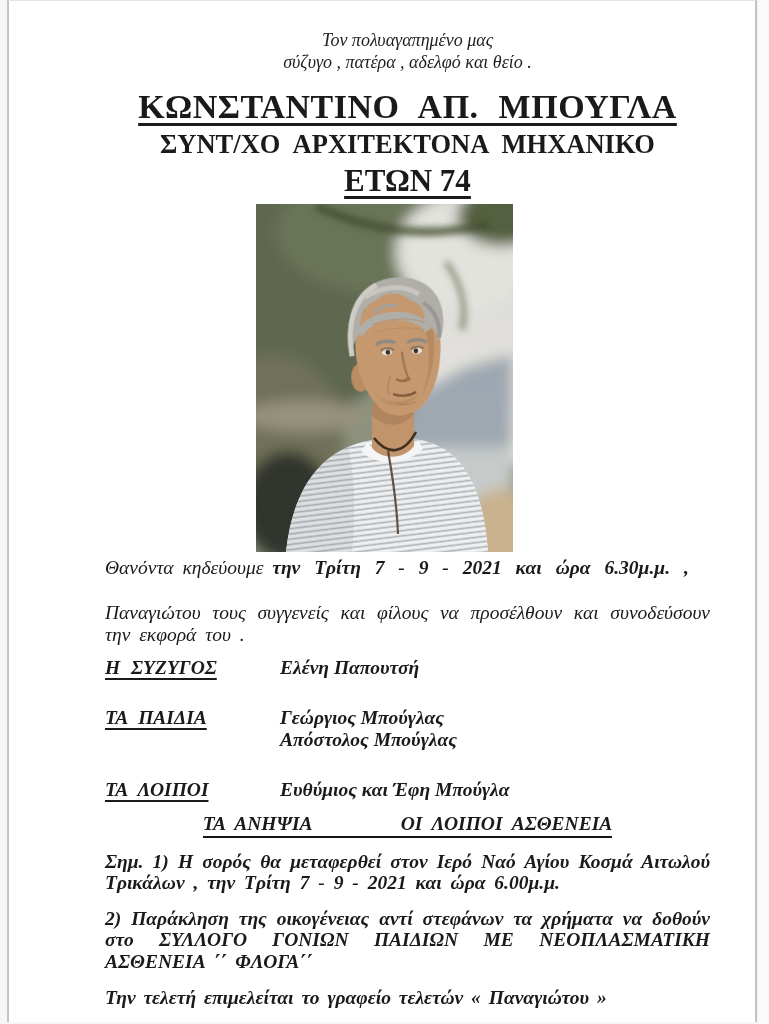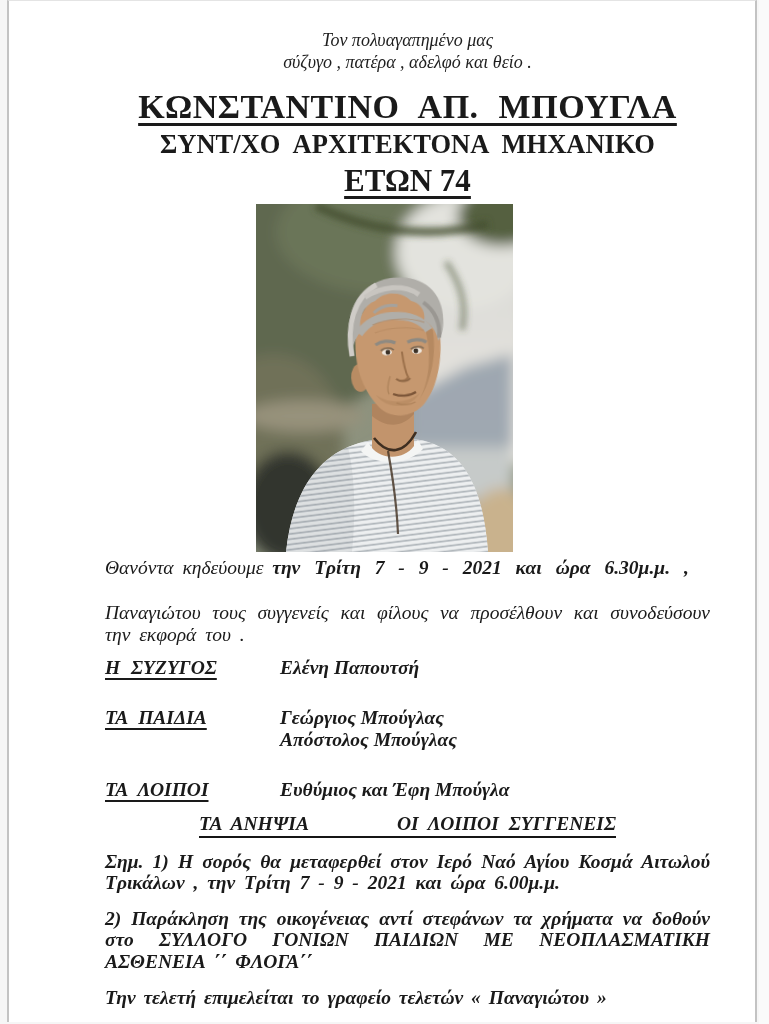--- a/index.html
+++ b/index.html
@@ -279,21 +279,21 @@
         </div>
         <div class="fam-row">
           <div class="fam-label"><span>ΤΑ ΛΟΙΠΟΙ</span></div>
           <div class="fam-names">
             <div>Ευθύμιος και Έφη Μπούγλα</div>
           </div>
         </div>
       </div>
 
       <div class="relatives-row">
-        <span class="relatives-inner"><span>ΤΑ ΑΝΗΨΙΑ</span><span class="rel-gap"></span><span>ΟΙ ΛΟΙΠΟΙ ΣΥΓΓΕΝΕΙΣ</span></span>
+        <span class="relatives-inner"><span>ΤΑ ΑΝΗΨΙΑ</span><span class="rel-gap"></span><span>ΟΙ ΛΟΙΠΟΙ ΑΣΘΕΝΕΙΑ</span></span>
       </div>
 
       <p class="note note1">Σημ. 1) Η σορός θα μεταφερθεί στον Ιερό Ναό Αγίου Κοσμά Αιτωλού Τρικάλων , την Τρίτη 7 - 9 - 2021 και ώρα 6.00μ.μ.</p>
 
       <p class="note note2">2) Παράκληση της οικογένειας αντί στεφάνων τα χρήματα να δοθούν στο ΣΥΛΛΟΓΟ ΓΟΝΙΩΝ ΠΑΙΔΙΩΝ ΜΕ ΝΕΟΠΛΑΣΜΑΤΙΚΗ ΑΣΘΕΝΕΙΑ ΄΄ ΦΛΟΓΑ΄΄</p>
 
       <p class="closing">Την τελετή επιμελείται το γραφείο τελετών « Παναγιώτου »</p>
 
     </div>
   </div>

